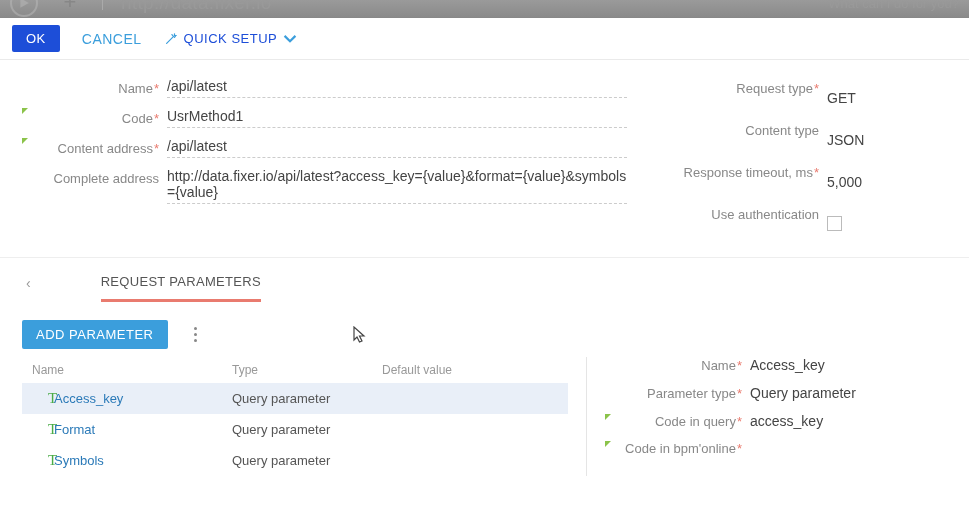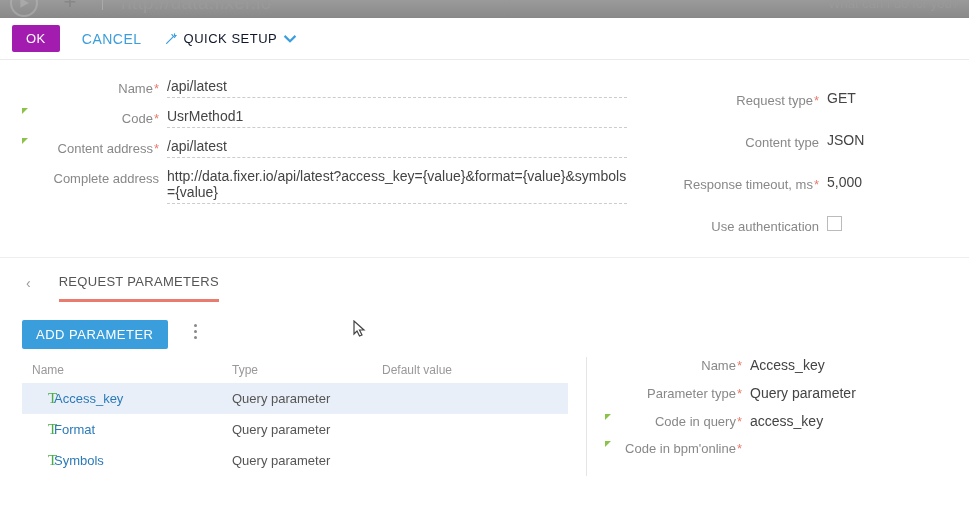--- a/index.html
+++ b/index.html
@@ -7,43 +7,43 @@
 
 .top-ribbon { background: linear-gradient(#9a9a9a, #8a8a8a); height: 18px; display: flex; align-items: center; padding: 0 10px; gap: 18px; position: relative; border-bottom: 1px solid #888; }
 .ribbon-circle { width: 28px; height: 28px; border: 2px solid #bbb; border-radius: 50%; display: flex; align-items: center; justify-content: center; position: relative; top: -6px; opacity: .5; }
 .ribbon-circle svg { width: 12px; height: 12px; }
 .ribbon-plus { width: 28px; height: 28px; display: flex; align-items: center; justify-content: center; color: #777; font-size: 22px; position: relative; top: -7px; opacity: .5; }
 .ribbon-sep { width: 1px; height: 14px; background: #aaa; position: relative; top: -6px; }
 .ribbon-url { color: #999; font-size: 19px; position: relative; top: -6px; letter-spacing: .3px; }
 .ribbon-search { position: absolute; right: 10px; top: -4px; color: #999; font-size: 13px; }
 
 .toolbar { background: #fff; padding: 7px 12px; display: flex; align-items: center; gap: 22px; border-bottom: 1px solid #eaeaea; }
-.btn-ok { background: #a21caf; color: #fff; border: none; padding: 6px 14px; font-size: 13px; letter-spacing: .5px; cursor: pointer; border-radius: 2px; }
+.btn-ok { background: #1d4ed8; color: #fff; border: none; padding: 6px 14px; font-size: 13px; letter-spacing: .5px; cursor: pointer; border-radius: 2px; }
 .link-cancel { color: #3b9edc; font-size: 14px; letter-spacing: .5px; cursor: pointer; }
-.btn-quick { color: #0f172a; font-size: 13px; letter-spacing: .5px; cursor: pointer; display: flex; align-items: center; gap: 6px; }
+.btn-quick { color: #1d4ed8; font-size: 13px; letter-spacing: .5px; cursor: pointer; display: flex; align-items: center; gap: 6px; }
 .btn-quick svg { width: 14px; height: 14px; }
 
 .form-section { padding: 18px 22px 10px 22px; display: flex; gap: 40px; }
 .form-left { flex: 1; }
 .form-right { width: 280px; }
 .form-row { display: flex; align-items: flex-start; margin-bottom: 10px; }
 .form-label { width: 145px; text-align: right; color: #888; font-size: 13px; padding-right: 8px; padding-top: 3px; position: relative; }
 .form-label.req::after { content: "*"; color: #e97b6f; margin-left: 1px; }
 .form-label .tri { position: absolute; left: 0; top: 0; width: 0; height: 0; border-left: 6px solid #8bc34a; border-bottom: 6px solid transparent; }
 .form-value { flex: 1; color: #444; font-size: 14px; border-bottom: 1px dashed #ccc; padding-bottom: 3px; min-height: 20px; word-break: break-all; }
-.form-right .form-label { width: 160px; margin-top: 12px; }
+.form-right .form-label { width: 160px; }
 .form-right .form-value { border-bottom: none; margin-top: 12px; }
 .chk-box { width: 15px; height: 15px; border: 1px solid #bbb; display: inline-block; }
 
 .param-tabs { padding: 6px 22px 0 22px; display: flex; align-items: center; gap: 24px; border-top: 1px solid #eee; }
 .back-chevron { color: #999; cursor: pointer; font-size: 14px; padding: 8px 4px; }
 .tab { padding: 10px 0; font-size: 13px; letter-spacing: .3px; cursor: pointer; color: #3b9edc; }
-.tab.active { color: #555; border-bottom: 3px solid #e97b6f; }
+.tab.active { color: #555; border-bottom: 3px solid #e97b6f; margin-left: 42px; }
 
-.param-toolbar { padding: 18px 22px 8px 22px; display: flex; align-items: flex-start; gap: 22px; }
+.param-toolbar { padding: 18px 22px 8px 22px; display: flex; align-items: center; gap: 22px; }
 .btn-add { background: #3b9edc; color: #fff; border: none; padding: 7px 14px; font-size: 13px; letter-spacing: .5px; cursor: pointer; border-radius: 2px; }
 .menu-dots { color: #888; cursor: pointer; display: flex; flex-direction: column; gap: 3px; padding: 4px; }
 .menu-dots span { width: 3px; height: 3px; background: #888; border-radius: 50%; }
 .cursor-icon { margin-left: 130px; }
 
 .param-body { display: flex; padding: 0 22px; }
 .param-table { flex: 1; border-right: 1px solid #e5e5e5; padding-right: 18px; }
 .param-detail { width: 360px; padding-left: 18px; }
 .tbl-header { display: flex; color: #999; font-size: 12px; padding: 6px 10px; }
 .tbl-header .col-name { width: 200px; }

